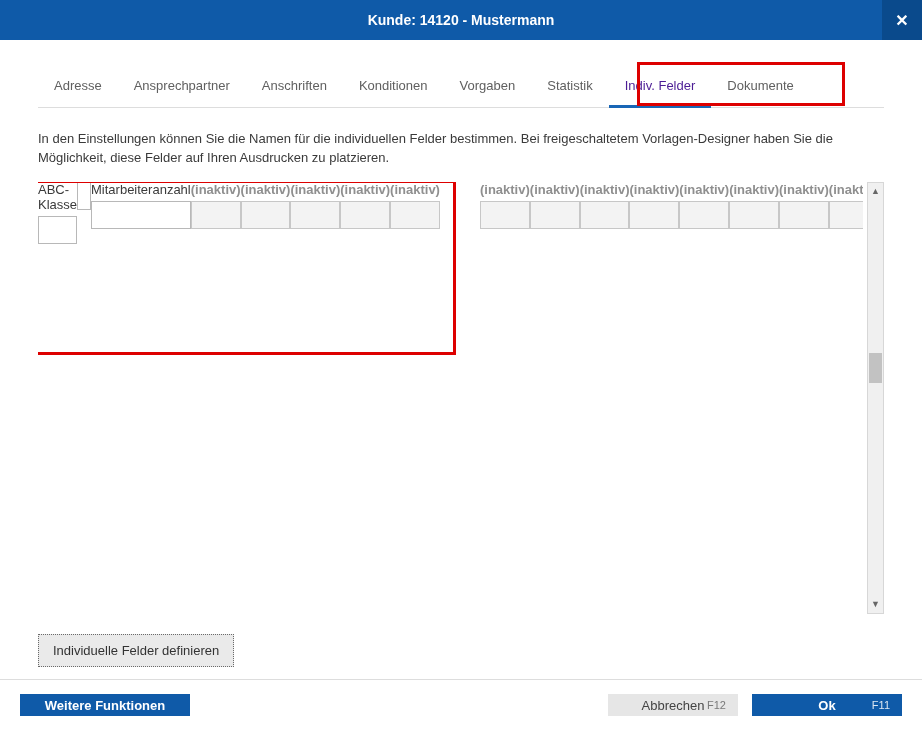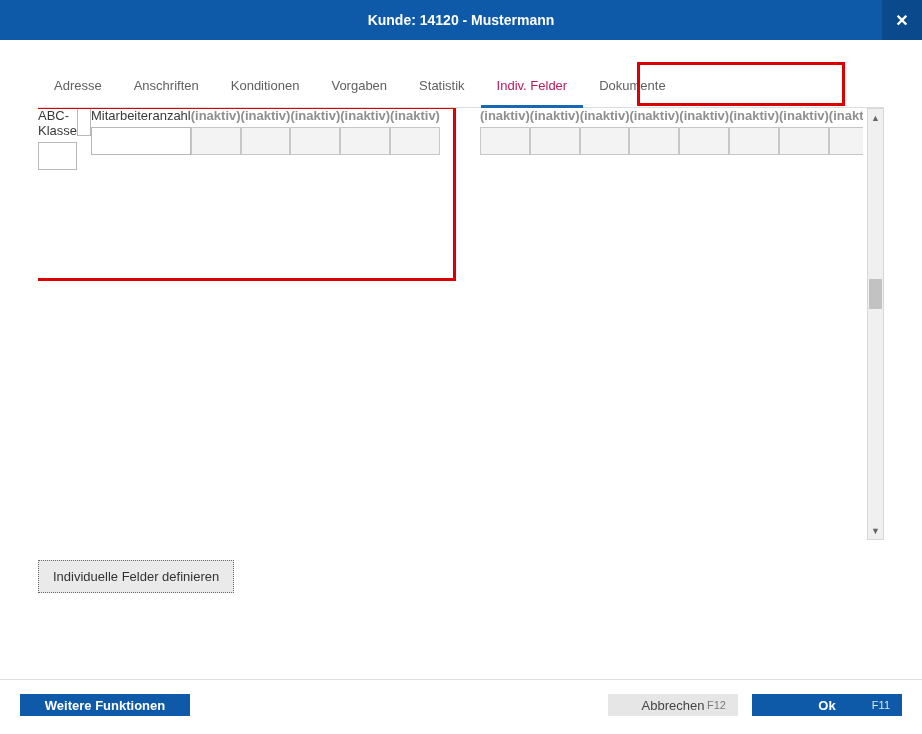--- a/index.html
+++ b/index.html
@@ -45,21 +45,21 @@
     margin-top: 28px;
     position: relative;
   }
   .tab {
     padding: 10px 16px 12px 16px;
     color: #606060;
     cursor: pointer;
     font-size: 13px;
   }
   .tab.active {
-    color: #be185d;
+    color: #4c1d95;
     border-bottom: 3px solid #1866b6;
     margin-bottom: -1px;
     font-weight: 500;
   }
   .tabs-highlight {
     position: absolute;
     border: 3px solid #d00;
     top: -6px;
     height: 44px;
     pointer-events: none;
@@ -171,29 +171,31 @@
     <div class="close-btn">
       <span>✕</span>
     </div>
   </div>
 
   <div class="content">
 
     <div class="tabs" id="tabbar">
 
       <div class="tab">Adresse</div>
+        <div class="tab">Ansprechpartner</div>
         <div class="tab">Anschriften</div>
         <div class="tab">Konditionen</div>
         <div class="tab">Vorgaben</div>
         <div class="tab">Statistik</div>
         <div class="tab active">Indiv. Felder</div>
         <div class="tab">Dokumente</div>
         <div class="tabs-highlight" id="tabsHighlight" style="left: 599px; width: 208px;"></div>
     </div>
 
+    <div class="intro">In den Einstellungen können Sie die Namen für die individuellen Felder bestimmen. Bei freigeschaltetem Vorlagen-Designer haben Sie die Möglichkeit, diese Felder auf Ihren Ausdrucken zu platzieren.</div>
 
     <div class="scrollwrap">
       <div class="fields-area">
         <div class="fields-col" id="colLeft" style="position:relative;">
           <div class="col-highlight"></div>
         <div class="field"><span class="field-label">ABC-Klasse</span><input class="field-input" style=""></div>
             <div class="field"><input class="field-input" style=""></div>
             <div class="field"><span class="field-label">Mitarbeiteranzahl</span><input class="field-input" style=""></div>
             <div class="field"><span class="field-label inactive">(inaktiv)</span><input class="field-input disabled" disabled="" style=""></div>
             <div class="field"><span class="field-label inactive">(inaktiv)</span><input class="field-input disabled" disabled="" style=""></div>

